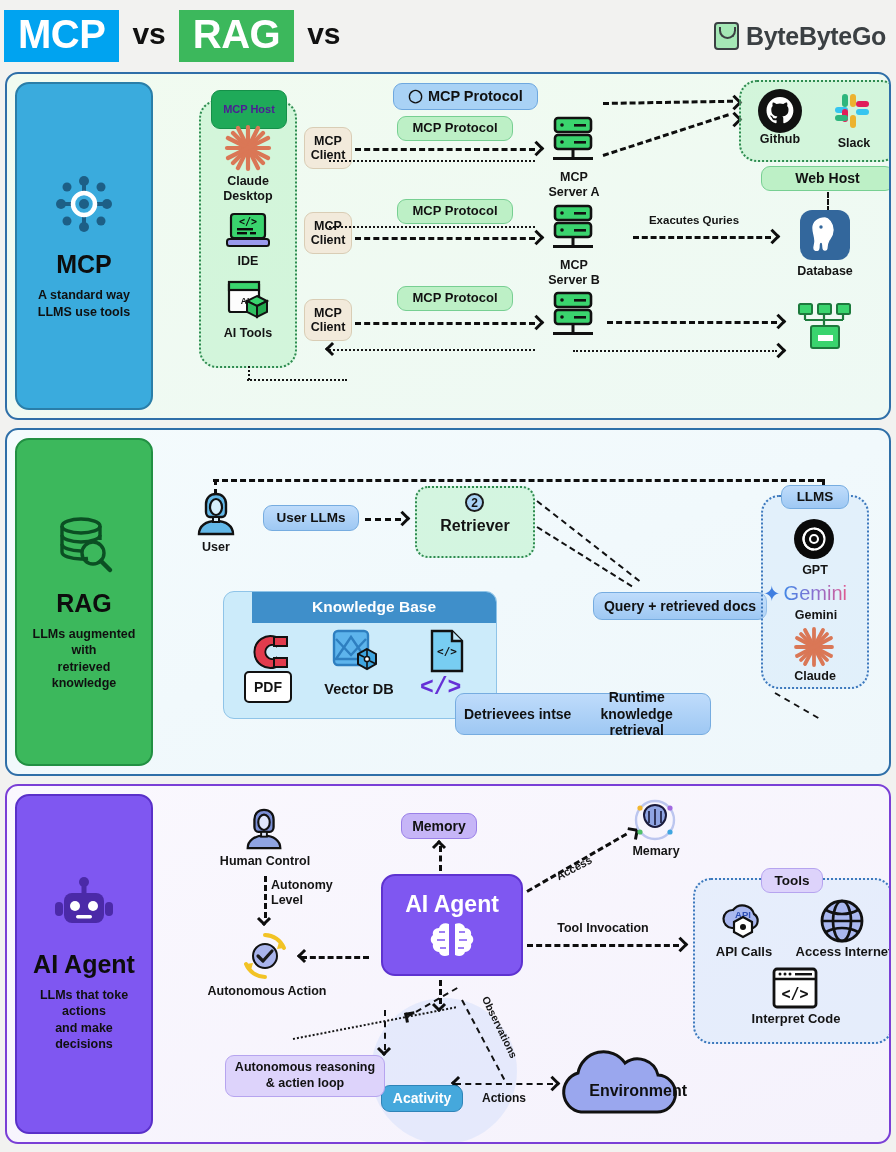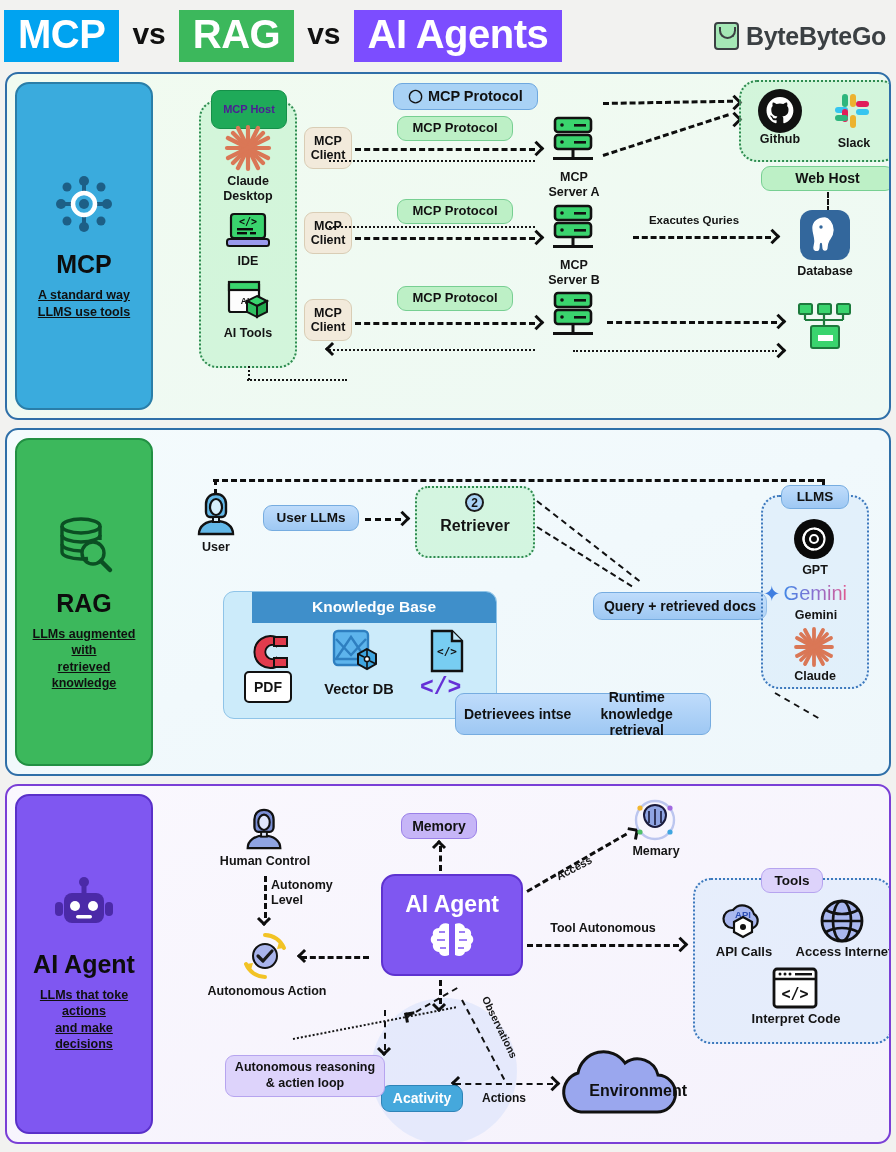--- a/index.html
+++ b/index.html
@@ -59,21 +59,21 @@
     position: absolute; left: 8px; top: 8px; bottom: 8px; width: 138px;
     border-radius: 14px;
     display: flex; flex-direction: column;
     align-items: center; justify-content: center;
     text-align: center; padding: 8px;
   }
   .lc-mcp { background: #3aabdd; border: 2px solid #2a7ea8; }
   .lc-rag { background: #3cb85c; border: 2px solid #229043; }
   .lc-agent { background: #7f57f1; border: 2px solid #5a30c9; }
   .lc-title { font-size: 25px; font-weight: 700; color: #0d0d0d; margin-top: 14px; }
-  .lc-sub { font-size: 12.5px; font-weight: 700; color: #101010; margin-top: 8px; line-height: 1.32; text-decoration: underline; }
+  .lc-sub { font-size: 12.5px; font-weight: 700; color: #101010; margin-top: 8px; line-height: 1.32; }
 
   .canvas { position: absolute; left: 152px; right: 0; top: 0; bottom: 0; }
 
   
   .node { position: absolute; }
   .pill {
     position: absolute; border-radius: 9px; font-weight: 700;
     display: flex; align-items: center; justify-content: center;
     text-align: center; line-height: 1.15; white-space: nowrap;
   }
@@ -139,21 +139,20 @@
   .server-icon { position: absolute; }
 </style>
 </head>
 <body>
 
 <div class="header">
   <div class="title-chip chip-mcp">MCP</div>
   <div class="vs">vs</div>
   <div class="title-chip chip-rag">RAG</div>
   <div class="vs">vs</div>
-  <div class="title-chip chip-agents">AI Agents</div>
   <div class="brand">
     <span class="brand-mark"></span>
     <span>ByteByteGo</span>
   </div>
 </div>
 
 <div class="section sec-mcp">
   <div class="label-card lc-mcp">
     <svg width="64" height="64" viewBox="0 0 64 64">
       <g fill="#1d5f86">
@@ -547,21 +546,21 @@
         <circle cx="39" cy="12" r="2.6" fill="#a06ae0"></circle>
       <circle cx="9" cy="36" r="2.6" fill="#4fc06a"></circle>
         <circle cx="39" cy="36" r="2.6" fill="#3fa6e0"></circle>
       <path d="M24 9c-6 0-11 4-11 10s5 12 11 12 11-6 11-12-5-10-11-10z" fill="#8fa4e2" stroke="#1a1a3a" stroke-width="2"></path>
       <g stroke="#1a1a3a" stroke-width="1.6" fill="none">
           <path d="M18 15v12M24 13v16M30 15v12"></path>
         </g>
     </svg>
     <div class="caption" style="left:462px; top:58px; width:70px; font-size:12.5px;">Memary</div>
 
-    <div class="small-cap" style="left:364px; top:135px; width:160px; font-size:12.5px;">Tool Autonomous</div>
+    <div class="small-cap" style="left:364px; top:135px; width:160px; font-size:12.5px;">Tool Invocation</div>
     <div class="line" style="left:368px; top:158px; width:152px;"></div>
     <div class="arrowhead" style="left:516px; top:153px;"></div>
 
     <div class="dashgroup dg-blue" style="left:534px; top:92px; width:200px; height:166px;"></div>
     <div class="pill pill-lilac" style="left:602px; top:82px; width:62px; height:25px; font-size:13.5px;">Tools</div>
 
     <svg class="node" style="left:561px; top:114px;" width="46" height="42" viewBox="0 0 46 42">
       <path d="M12 28a9 9 0 0 1 1-18 12 12 0 0 1 21 4 8 8 0 0 1-1 14z" fill="#aab8ef" stroke="#111" stroke-width="2.2"></path>
       <text x="23" y="18" font-size="9.5" font-weight="700" fill="#2f4fb5" text-anchor="middle">API</text>
       <g transform="translate(12,17)">

